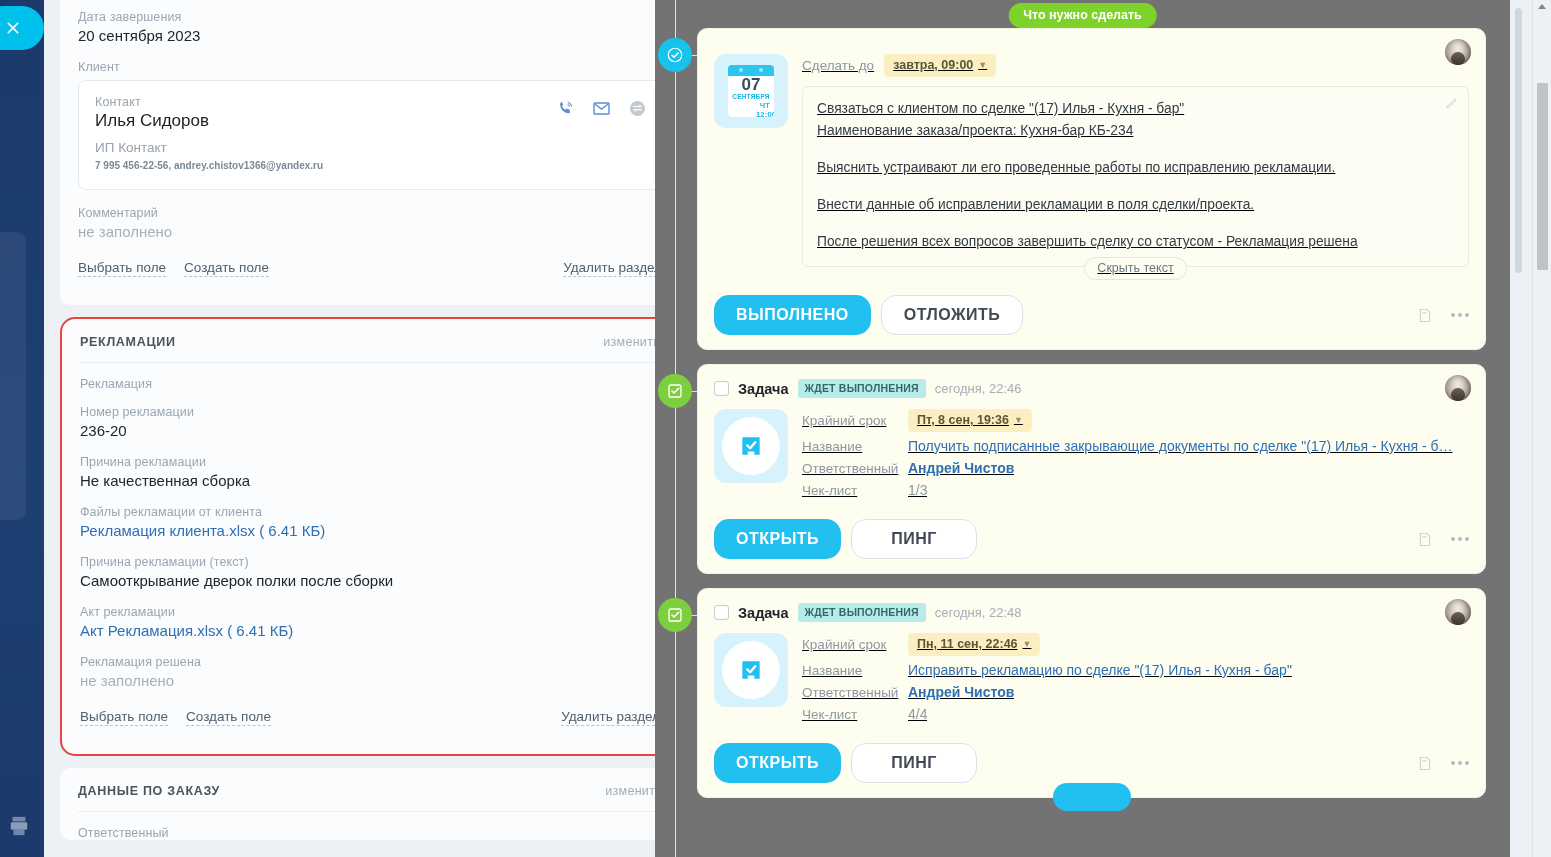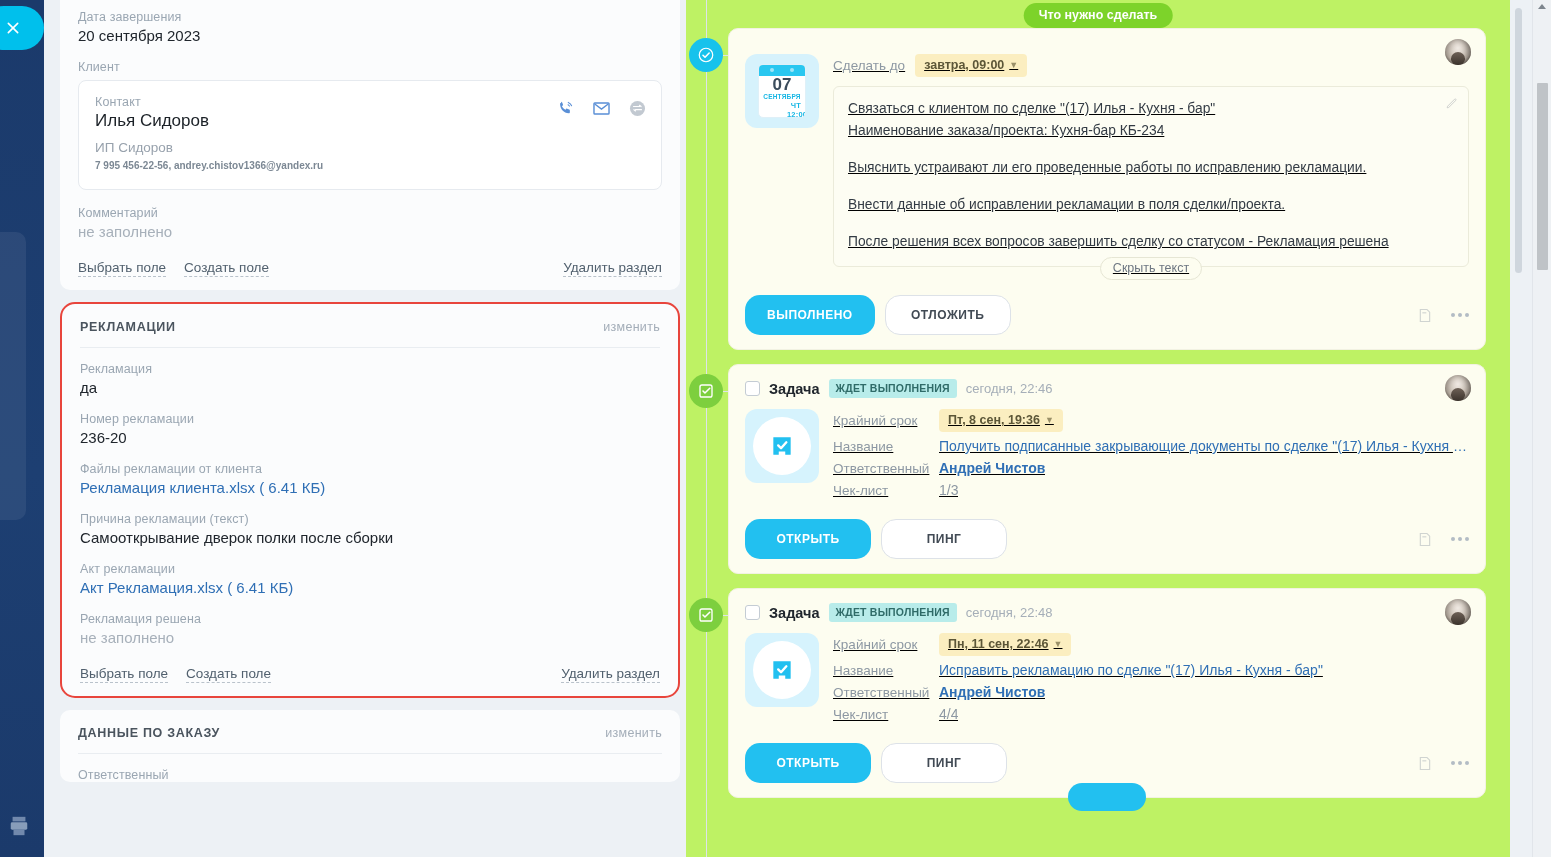--- a/index.html
+++ b/index.html
@@ -92,33 +92,33 @@
   }
   .sec-title {
     font-size: 12.5px; letter-spacing: .7px; color: #4a545e; font-weight: 600;
     text-transform: uppercase;
   }
   .sec-edit { font-size: 12.5px; color: #a3adb8; cursor: pointer; letter-spacing:.3px;}
   .sec-rule { height: 1px; background: #e9edf1; margin: 0 0 14px 0; }
 
   .sec-foot {
     display: flex; align-items: center; justify-content: space-between;
-    padding: 4px 0 13px 0;
+    padding: 4px 0 28px 0;
   }
   .dlink {
     font-size: 13.5px; color: #51606e;
     border-bottom: 1px dashed #b9c2cb; cursor: pointer;
     margin-right: 18px; padding-bottom: 1px;
   }
   .dlink.right { margin-right: 0; }
 
   
   .rightcol {
-    position: absolute; left: 686px; top: 0; right: 41px; height: 857px;
-    background: #bef264; overflow: hidden;
+    position: absolute; left: 655px; top: 0; right: 41px; height: 857px;
+    background: #737373; overflow: hidden;
   }
   .tl-line {
     position: absolute; left: 20px; top: 0; bottom: 0; width: 1px; background: #dde3ea;
   }
   .pill-top {
     position: absolute; left: 50%; transform: translateX(-50%); top: 3px;
     background: #7dd32a; color: #fff; font-size: 12.5px; font-weight: 700;
     padding: 5px 15px 6px; border-radius: 14px; white-space: nowrap; z-index: 6;
     cursor: pointer;
   }
@@ -216,21 +216,21 @@
     position: absolute; right: 10px; top: 10px; width: 13px; height: 13px; opacity: .45; cursor: pointer;
   }
   .hide-text {
     position: relative; margin: -10px auto 0; width: fit-content;
     background: #fdfdf0; border: 1px solid #e6e6d4; border-radius: 13px;
     font-size: 12.5px; color: #6e7782; padding: 3px 12px 4px; cursor: pointer; z-index: 3;
   }
 
   .ncard-foot { display: flex; align-items: center; margin-top: 15px; }
   .btn {
-    height: 40px; border-radius: 15px; font-size: 12px; font-weight: 700;
+    height: 40px; border-radius: 15px; font-size: 16px; font-weight: 700;
     letter-spacing: .5px; display: inline-flex; align-items: center; justify-content: center;
     cursor: pointer; text-transform: uppercase;
   }
   .btn-primary { background: #22c0f0; color: #fff; padding: 0 22px; min-width: 126px; }
   .btn-ghost {
     background: #fff; color: #414a54; border: 1px solid #dde2e8; padding: 0 22px; min-width: 126px;
     margin-left: 10px;
   }
   .foot-right { margin-left: auto; display: flex; align-items: center; gap: 18px; }
   .note-ico { width: 16px; height: 19px; opacity: .45; cursor: pointer; }
@@ -292,21 +292,21 @@
         <div class="f-value">20 сентября 2023</div>
       </div>
 
       <div class="field">
         <div class="f-label">Клиент</div>
       </div>
 
       <div class="contact-box" style="margin-top:-8px;">
         <div class="f-label">Контакт</div>
         <div class="contact-name">Илья Сидоров</div>
-        <div class="contact-sub">ИП Сидоров</div>
+        <div class="contact-sub">ИП Контакт</div>
         <div class="contact-sub2">7 995 456-22-56, andrey.chistov1366@yandex.ru</div>
         <div class="contact-icons">
           <svg viewBox="0 0 24 24">
             <path d="M6.6 3.5c.6 0 1 .3 1.2.9l1 2.5c.2.5.1 1-.3 1.3l-1 .9c.9 2 2.4 3.5 4.4 4.4l.9-1c.3-.4.8-.5 1.3-.3l2.5 1c.6.2.9.6.9 1.2v2.3c0 .8-.6 1.4-1.4 1.3C9.6 17.4 5.6 13.4 5.1 6.3c-.1-.8.5-1.4 1.3-1.4z" fill="#5a8fd6"></path>
             <path d="M15.5 4.3a6.8 6.8 0 0 1 4.2 4.2" stroke="#5a8fd6" stroke-width="1.3" fill="none" stroke-linecap="round"></path>
             <path d="M15.2 7.2a3.6 3.6 0 0 1 1.8 1.8" stroke="#5a8fd6" stroke-width="1.3" fill="none" stroke-linecap="round"></path>
           </svg>
           <svg viewBox="0 0 24 24">
             <rect x="2.5" y="5" width="19" height="14" rx="1" fill="none" stroke="#5a8fd6" stroke-width="1.8"></rect>
             <path d="M3.5 6.3 12 12.8l8.5-6.5" fill="none" stroke="#5a8fd6" stroke-width="1.8"></path>
@@ -334,25 +334,28 @@
 
     <div class="card card-hl">
       <div class="sec-head">
         <span class="sec-title">РЕКЛАМАЦИИ</span>
         <span class="sec-edit">изменить</span>
       </div>
       <div class="sec-rule"></div>
 
       <div class="field">
         <div class="f-label">Рекламация</div>
-        <div class="f-value">да</div>
       </div>
       <div class="field">
         <div class="f-label">Номер рекламации</div>
         <div class="f-value">236-20</div>
+      </div>
+      <div class="field">
+        <div class="f-label">Причина рекламации</div>
+        <div class="f-value">Не качественная сборка</div>
       </div>
       <div class="field">
         <div class="f-label">Файлы рекламации от клиента</div>
         <div class="f-value link">Рекламация клиента.xlsx ( 6.41 КБ)</div>
       </div>
       <div class="field">
         <div class="f-label">Причина рекламации (текст)</div>
         <div class="f-value">Самооткрывание дверок полки после сборки</div>
       </div>
       <div class="field">

